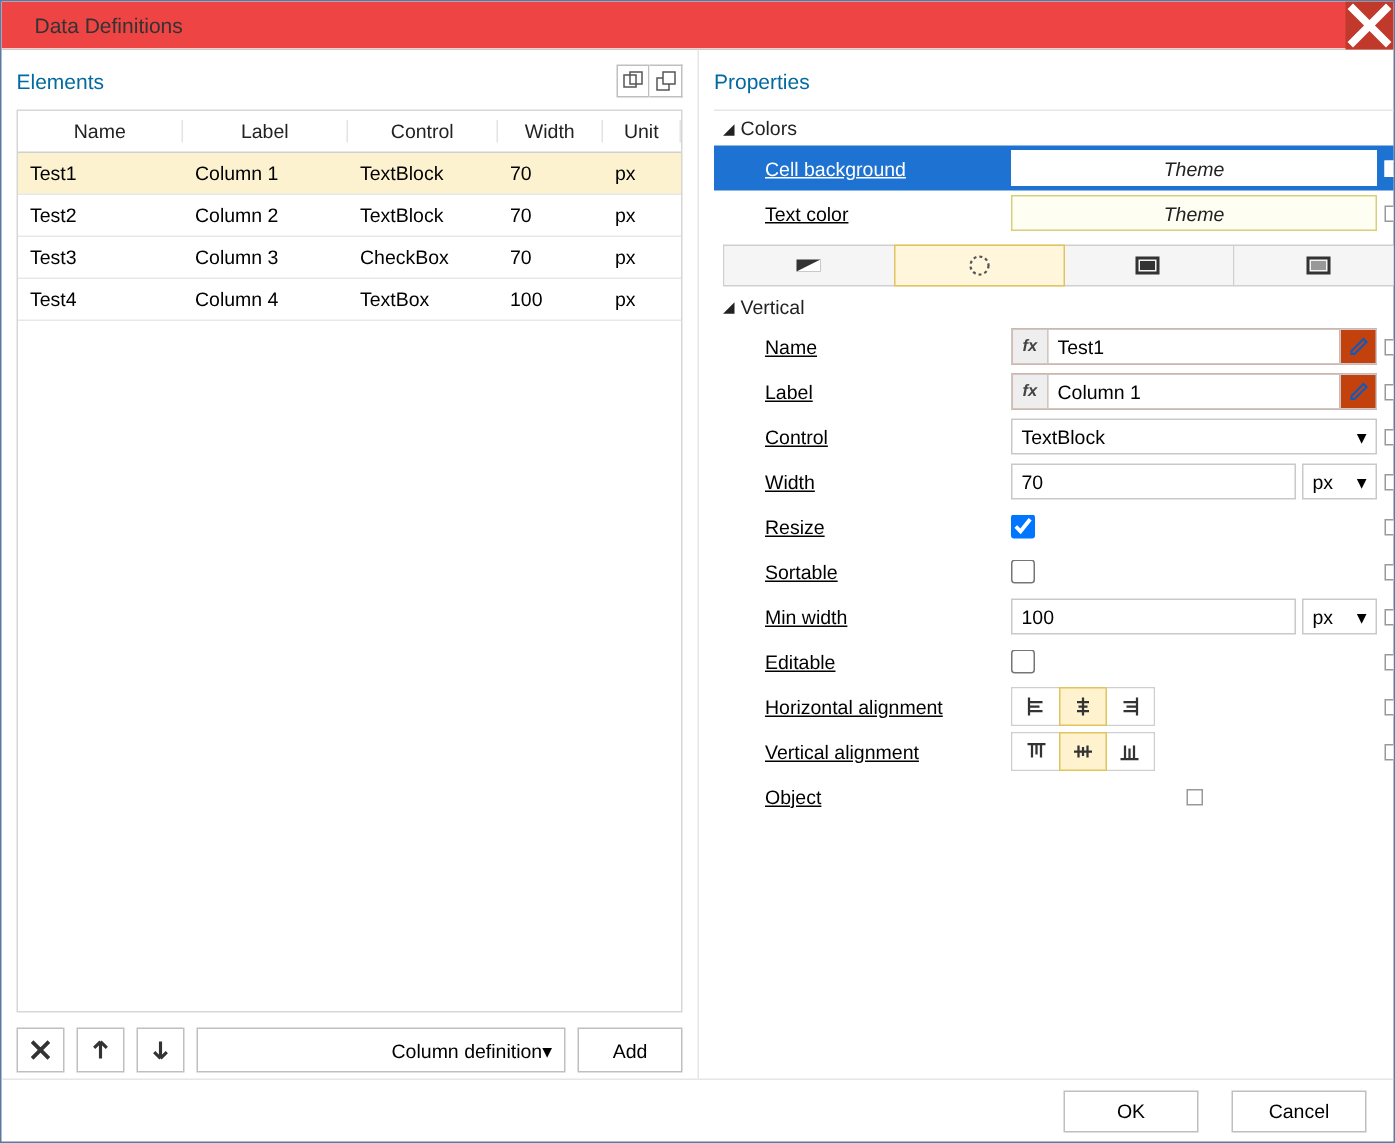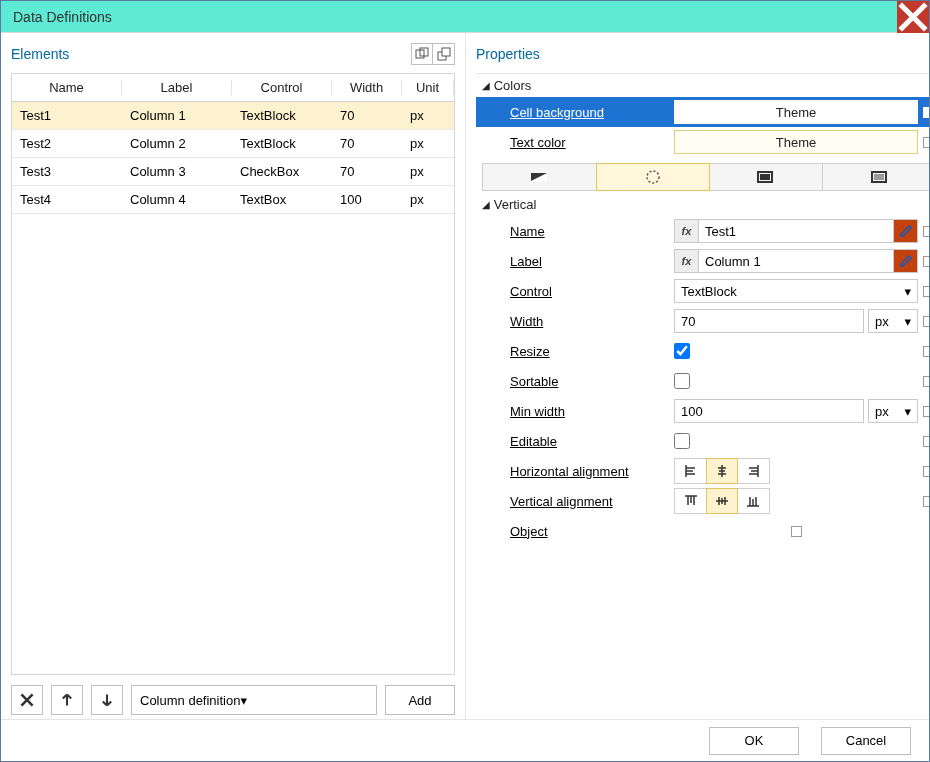--- a/index.html
+++ b/index.html
@@ -1,17 +1,17 @@
 <!DOCTYPE html>
 <html><head>
 <meta charset="utf-8">
 <style>
 * { margin: 0; padding: 0; box-sizing: border-box; font-family: "Segoe UI", Arial, sans-serif; font-size: 13px; }
 body { background: #fff; width: 930px; height: 762px; overflow: hidden; border: 1px solid #5a7aa0; }
-.titlebar { display: flex; align-items: center; justify-content: space-between; height: 32px; padding-left: 12px; background: #5eead4; border-bottom: 1px solid #d8d8d8; }
+.titlebar { display: flex; align-items: center; justify-content: space-between; height: 32px; padding-left: 22px; background: #ef4444; border-bottom: 1px solid #d8d8d8; }
 .titlebar .title { font-size: 14px; color: #333; }
 .close-btn { width: 32px; height: 32px; background: #c0392b; color: #fff; display: flex; align-items: center; justify-content: center; font-size: 14px; cursor: pointer; }
 .content { display: flex; height: 686px; }
 .panel { display:flex; flex-direction:column; padding: 8px 10px 4px 10px; }
 .panel.left { width: 465px; border-right:1px solid #e6e6e6; }
 .panel.right { flex: 1; }
 .panel-header { display: flex; align-items: center; justify-content: space-between; height: 26px; margin-bottom: 6px; }
 .panel-title { font-size: 14px; color: #0369a1; }
 .hdr-btns { display:flex; gap:0; }
 .hdr-btn { width: 22px; height: 22px; border:1px solid #bfbfbf; background:#fff; display:flex; align-items:center; justify-content:center; cursor:pointer; }
@@ -21,35 +21,35 @@
 .table { border:1px solid #d6d6d6; flex: 1; overflow: auto; background:#fff; }
 .trow { display:grid; grid-template-columns: 110px 110px 100px 70px 52px; height:28px; align-items:center; border-bottom:1px solid #e8e8e8; }
 .trow.hdr { background:#fff; border-bottom:1px solid #d0d0d0; }
 .trow.hdr .cell { text-align:center; color:#222; font-weight:400; border-right:1px solid #e3e3e3;}
 .trow .cell { padding: 0 8px; white-space:nowrap; overflow:hidden; text-overflow:ellipsis; }
 .trow.sel { background:#fdf2d0; }
 
 .toolbar-row { display:flex; gap:8px; align-items:center; margin-top:10px; }
 .sq-btn { width:32px; height:30px; border:1px solid #bfbfbf; background:#fff; display:flex; align-items:center; justify-content:center; cursor:pointer; }
 .sq-btn svg { width:14px; height:14px; }
-.select-like { flex:1; height:30px; border:1px solid #bfbfbf; display:flex; align-items:center; justify-content:flex-start; padding:0 8px; cursor:pointer; background:#fff; }
+.select-like { flex:1; height:30px; border:1px solid #bfbfbf; display:flex; align-items:center; justify-content:flex-end; padding:0 8px; cursor:pointer; background:#fff; }
 .add-btn { width:70px; height:30px; border:1px solid #bfbfbf; background:#fff; cursor:pointer; }
 
 .prop-scroll { flex:1; overflow:auto; border-top:1px solid #e6e6e6; }
 .group-hdr { display:flex; align-items:center; gap:4px; padding:4px 6px; color:#222; }
 .tri { font-size:10px; color:#222; }
 .prow { display:grid; grid-template-columns: 24px 170px 1fr 20px; align-items:center; height:30px; padding:0 4px; }
 .prow.selected { background:#1e73d2; color:#fff; }
 .prow .pindent { }
 .prow .plabel { padding-left: 6px; text-decoration: underline; }
 .prow .pval { display:flex; align-items:center; height:24px; }
 .prow .paux { display:flex; align-items:center; justify-content:center; }
 .aux-box { width:11px; height:11px; border:1px solid #999; background:#fff; }
 .prow.selected .aux-box { border-color:#fff; }
-.theme-box { flex:1; height:24px; border:1px solid #c9c9c9; background:#fff; color:#222; display:flex; align-items:center; justify-content:center; }
+.theme-box { flex:1; height:24px; border:1px solid #c9c9c9; background:#fff; color:#222; display:flex; align-items:center; justify-content:center;font-style:italic; }
 .theme-box.sel { border:1px solid #fff; background:#fff; }
 .theme-yellow { background:#fffef2; border:1px solid #d9cf7a; }
 
 .style-tabs { display:flex; margin:6px 6px 2px 6px; border:1px solid #cfcfcf; height:28px; }
 .style-tab { flex:1; display:flex; align-items:center; justify-content:center; border-right:1px solid #cfcfcf; cursor:pointer; background:#f5f5f5; }
 .style-tab:last-child { border-right:none; }
 .style-tab.active { background:#fff6dc; border:1px solid #e2c45e; margin:-1px; position:relative; z-index:1; }
 
 .fx-box { display:flex; border:1px solid #c9c9c9; height:24px; flex:1; background:#c2410c; }
 .fx-badge { width:24px; display:flex; align-items:center; justify-content:center; background:#eee; border-right:1px solid #c9c9c9; font-style:italic; font-weight:bold; font-size:11px; color:#444; }

